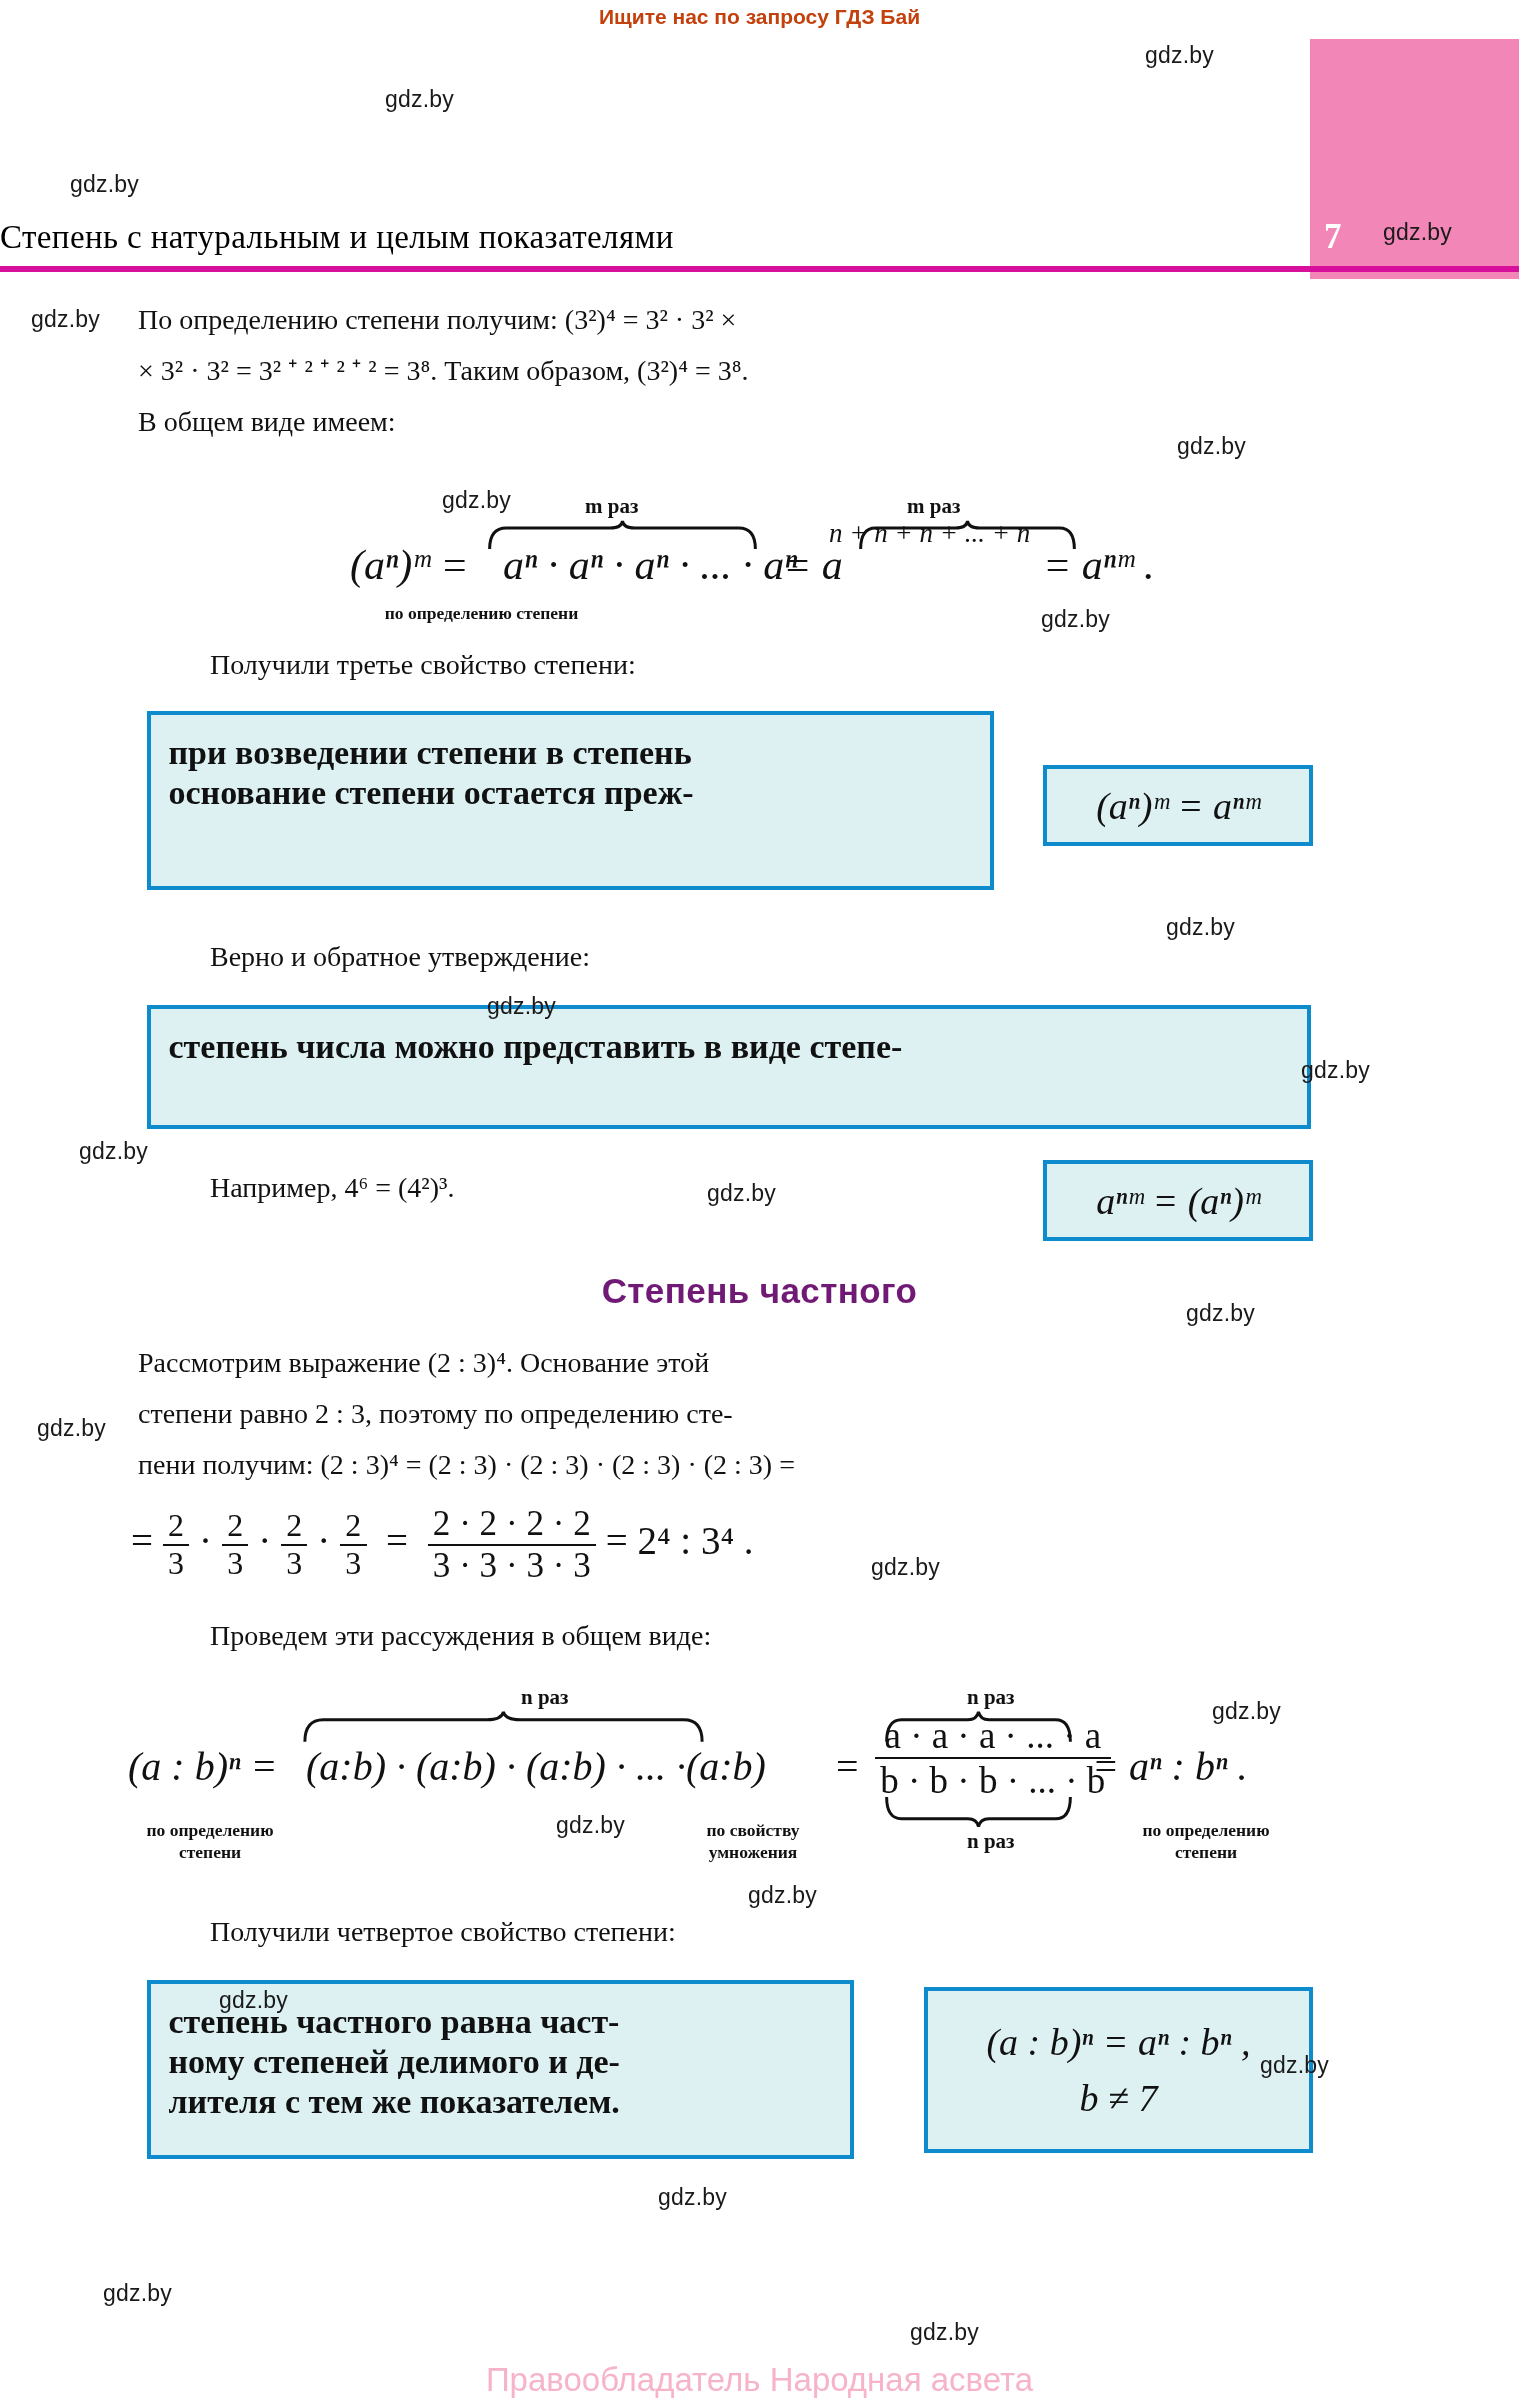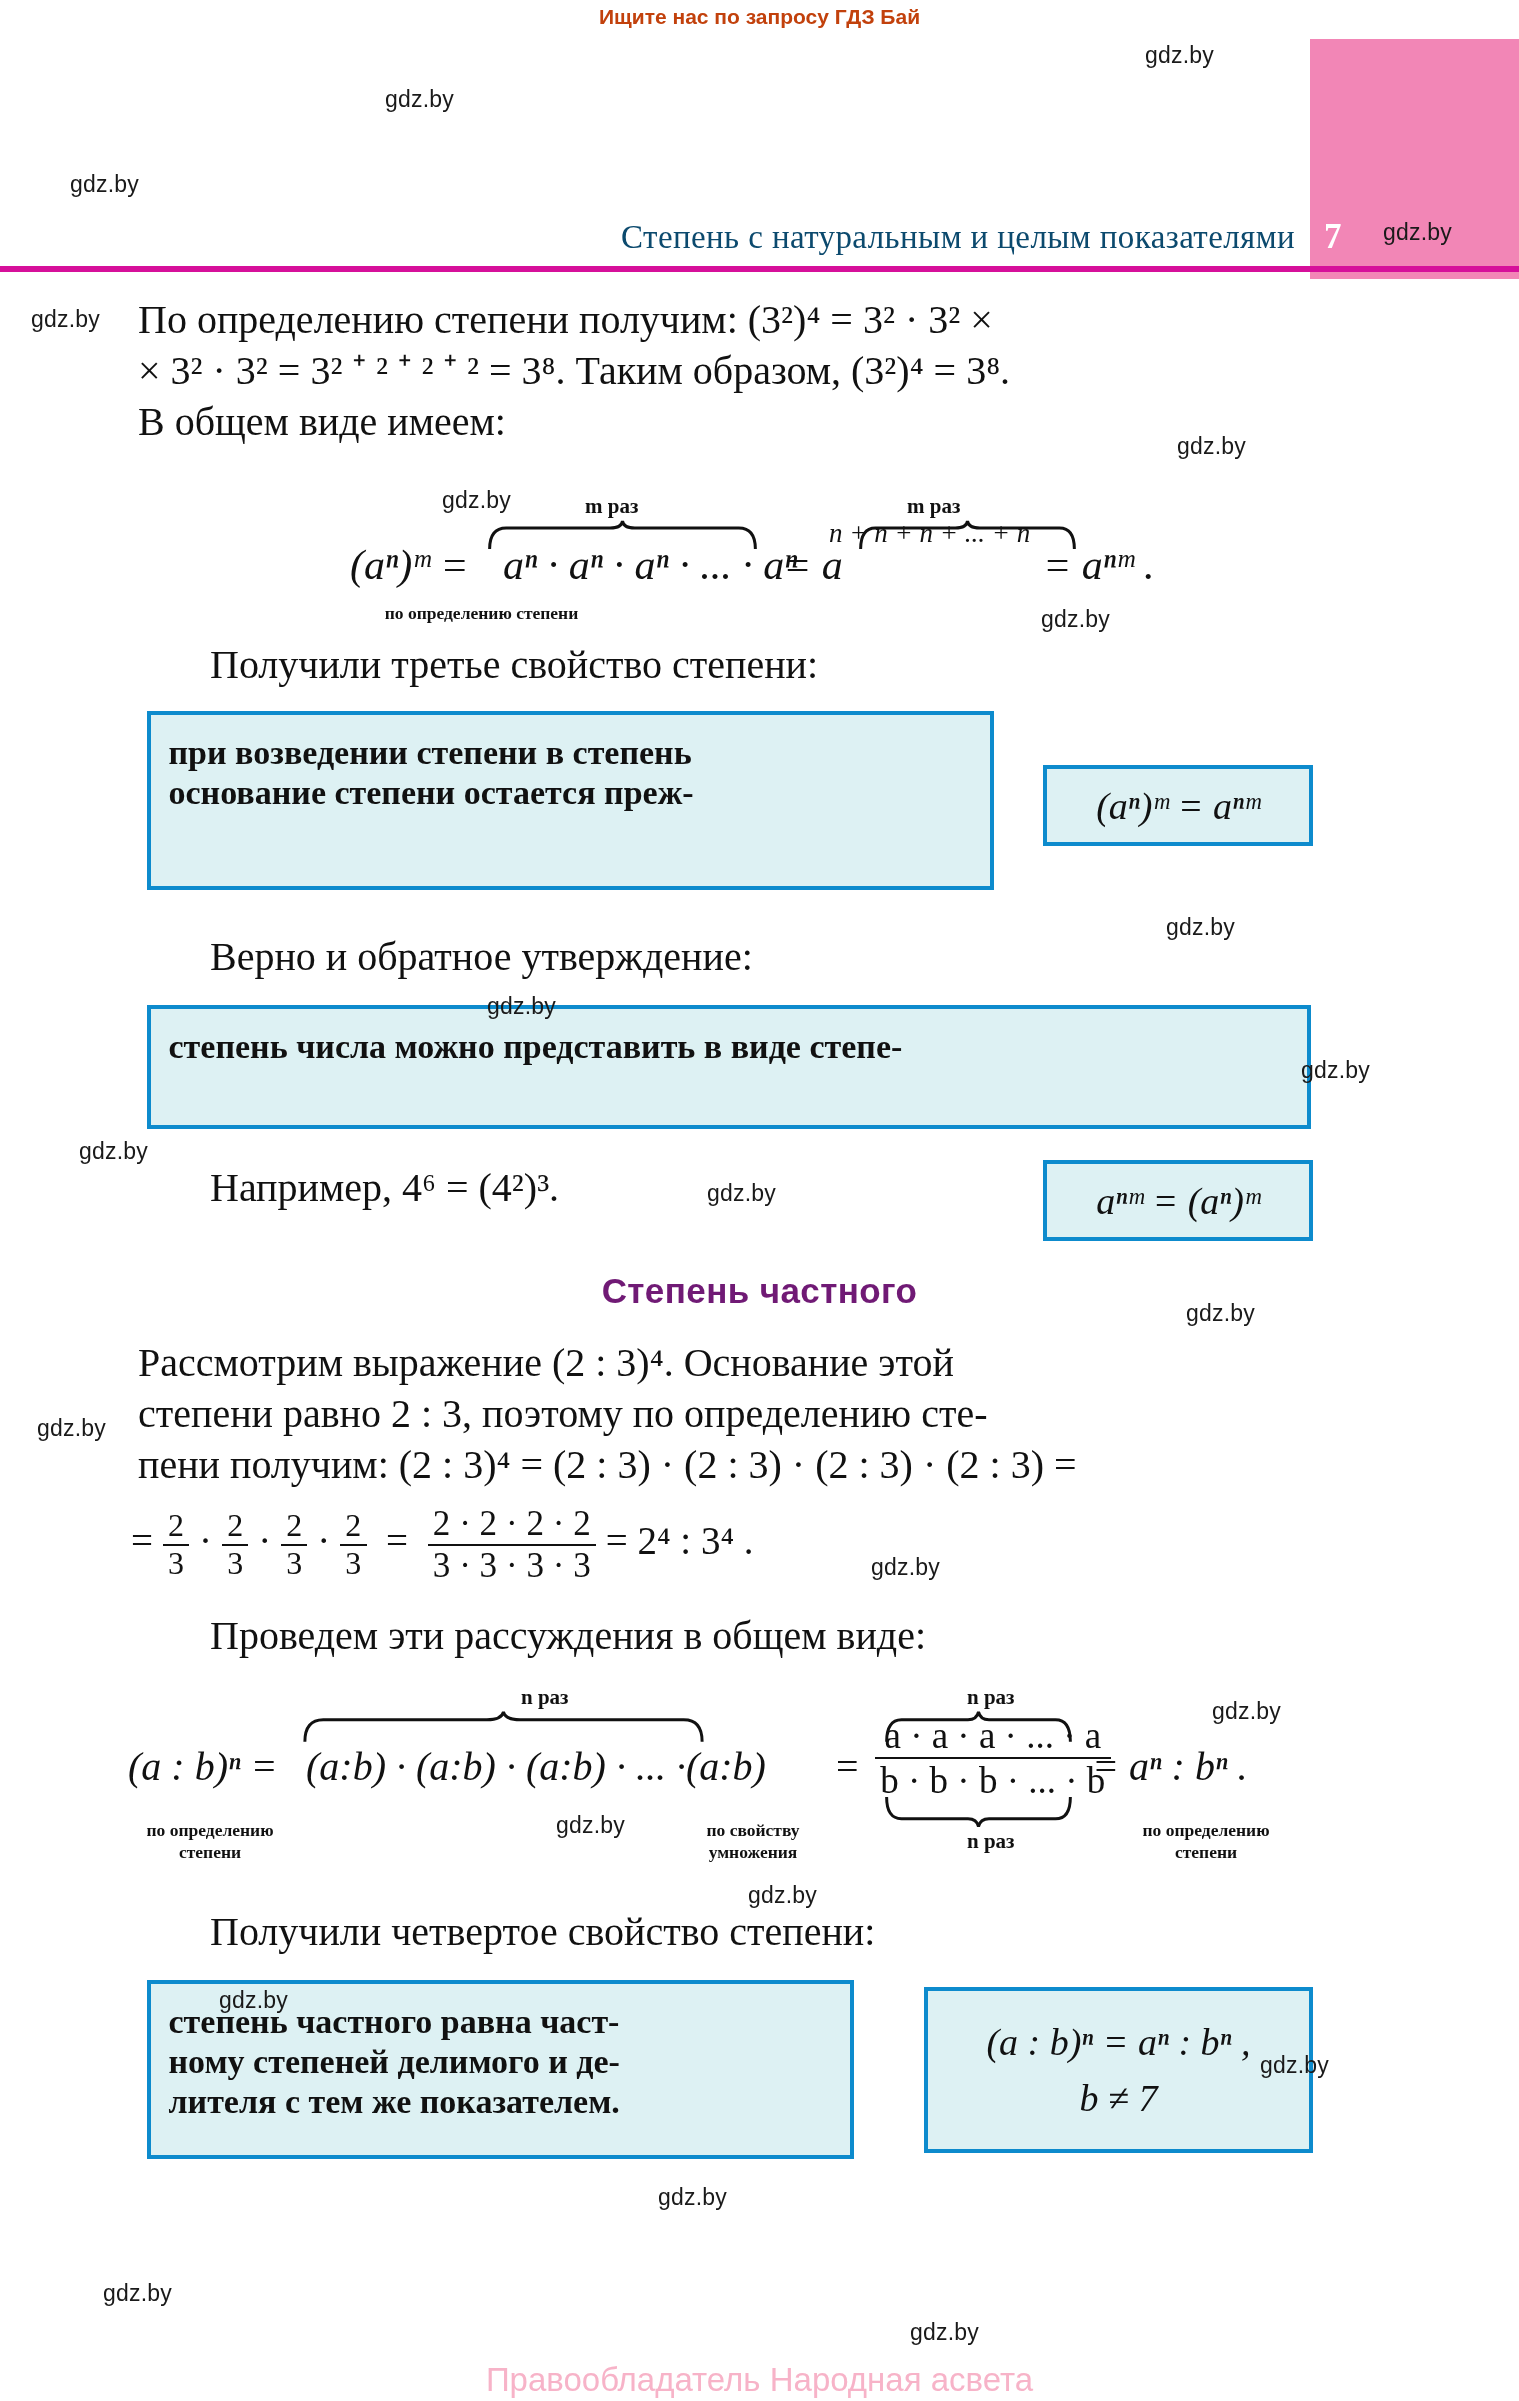--- a/index.html
+++ b/index.html
@@ -23,31 +23,31 @@
   #page-num-block{
     top:39px;left:1310px;width:209px;height:240px;
     background:#f286b6;z-index:5;
   }
   #page-number{
     position:absolute;top:219px;left:1324px;z-index:30;
     color:#ffffff;font-family:"Liberation Serif",serif;font-weight:bold;
     font-size:35px;line-height:1;
   }
   #running-head{
-    top:219px;left:0;width:1295px;text-align:right;z-index:30;
-    font-family:"Liberation Serif",serif;font-size:33px;color:#0c4a6e;
+    top:219px;left:0;width:1295px;text-align:left;z-index:30;
+    font-family:"Liberation Serif",serif;font-size:33px;color:#000000;
     letter-spacing:0.4px;white-space:nowrap;
   }
   #header-rule{
     top:266px;left:0;width:1519px;height:6.1px;background:#d6109a;z-index:20;
   }
   
   .para{
     position:absolute;font-family:"Liberation Serif",serif;
-    font-size:40px;color:#111;line-height:51px;text-align:justify;
+    font-size:28px;color:#111;line-height:51px;text-align:justify;
     z-index:15;
   }
   .para .ln{display:block;white-space:nowrap;}
   
   #section-title{
     top:1271px;left:0;width:1519px;text-align:center;z-index:15;
     font-family:"Liberation Sans",sans-serif;font-weight:bold;
     font-size:35px;color:#701a75;letter-spacing:0.4px;
   }
   

